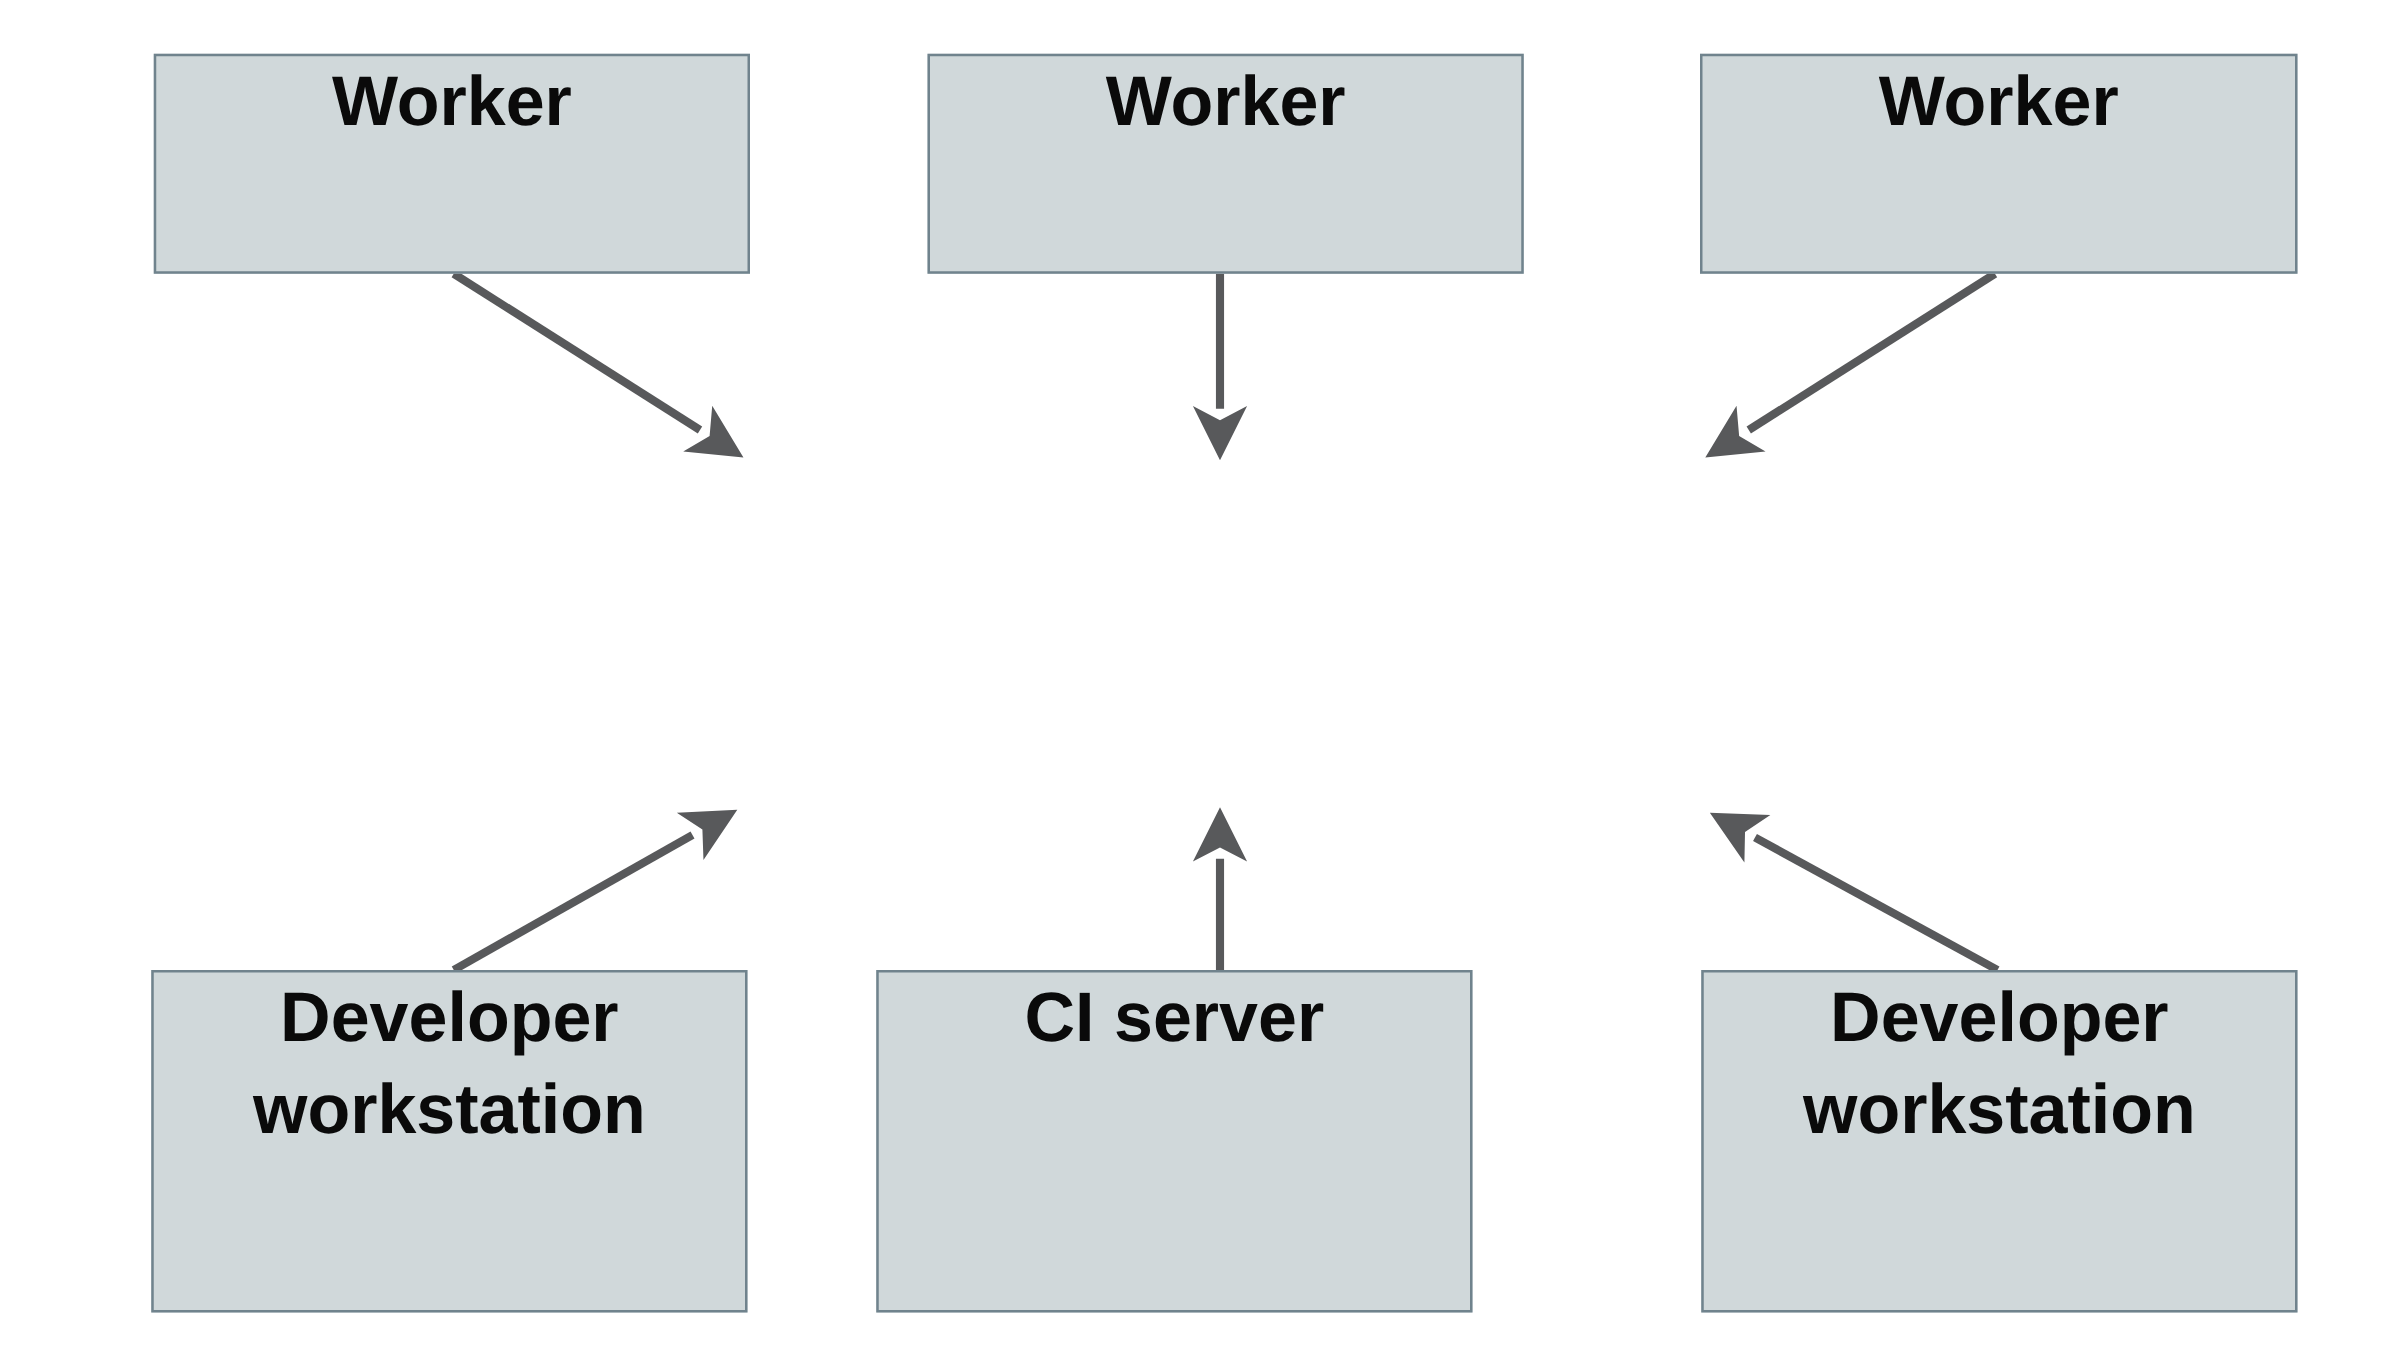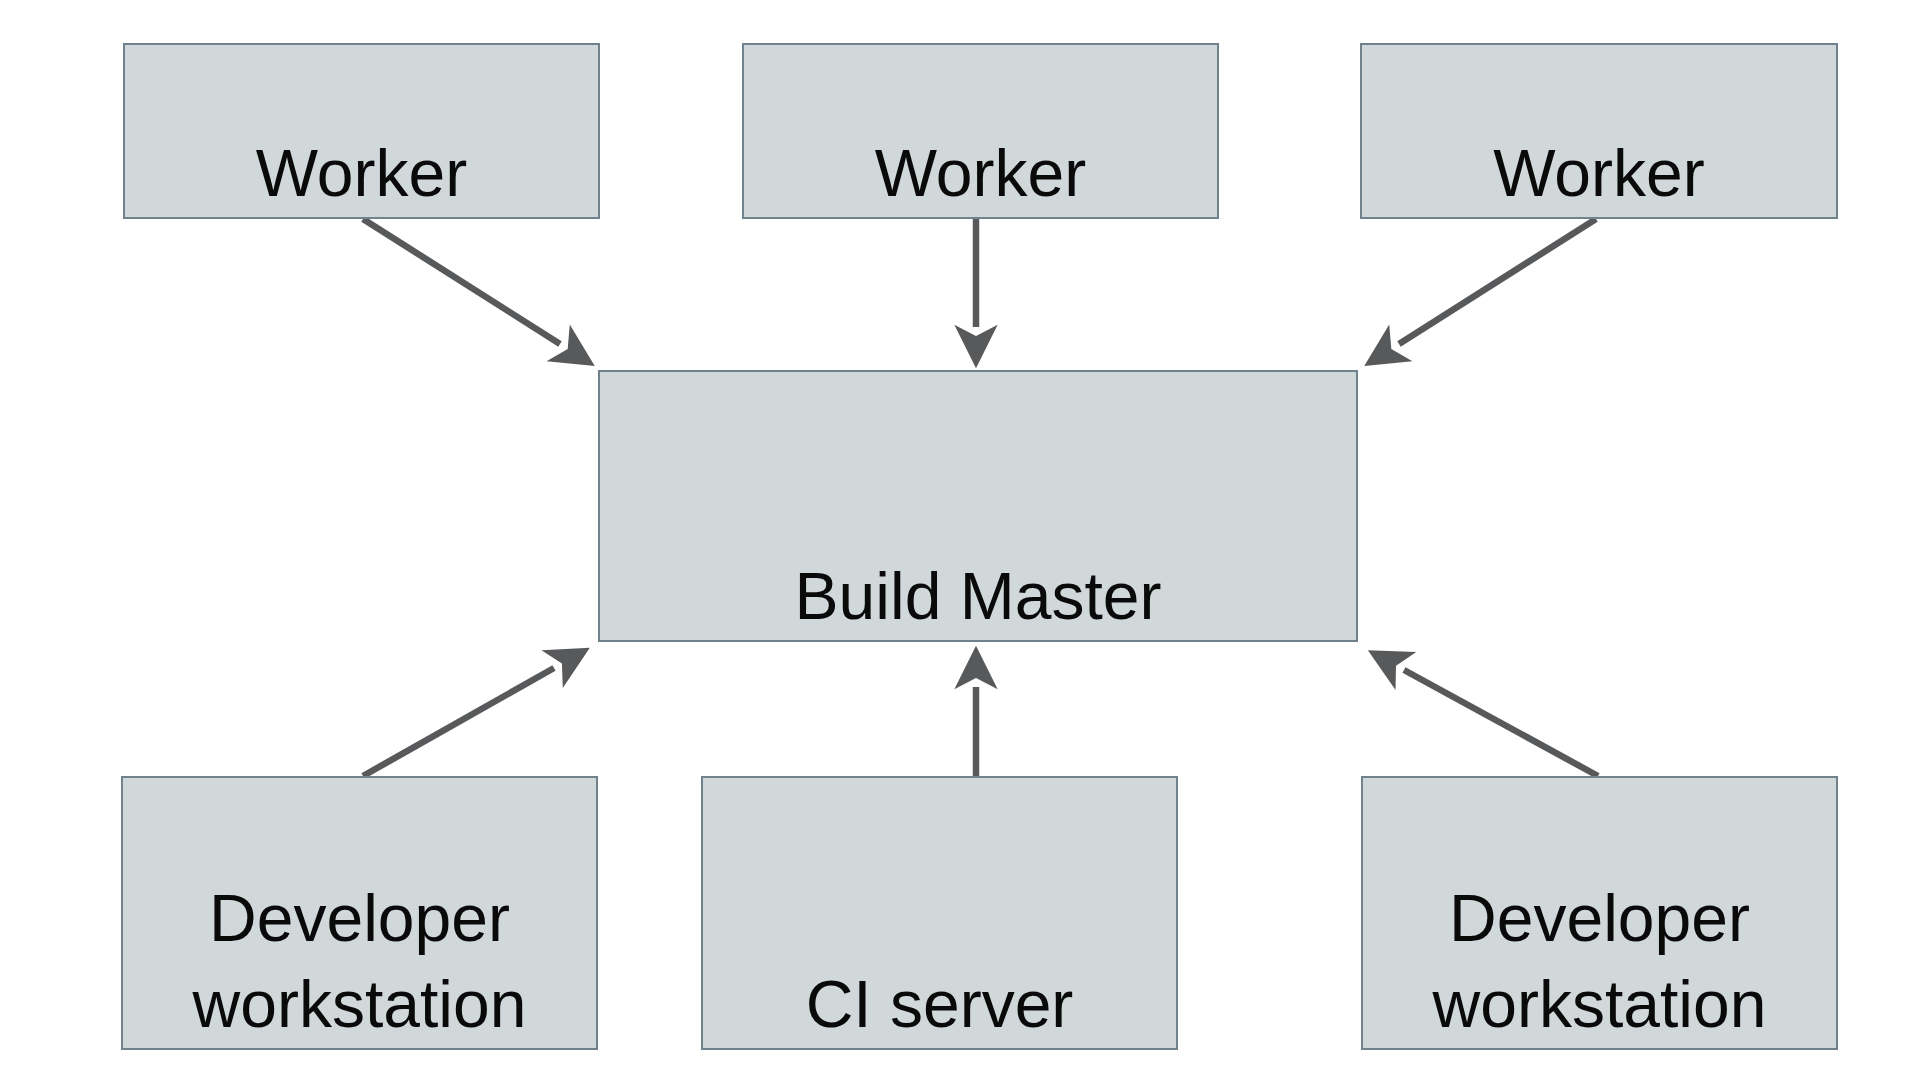--- a/index.html
+++ b/index.html
@@ -30,26 +30,27 @@
     stroke: var(--arrow);
     stroke-width: 6.5;
   }
   .arrows .head { fill: var(--arrow); }
   .node {
     position: absolute;
     z-index: 2;
     background: var(--node-fill);
     border: 2px solid var(--node-border);
     display: flex;
-    align-items: flex-end;
+    align-items: flex-start;
     justify-content: center;
     text-align: center;
     color: var(--text);
-    font-size: 66px;
+    font-size: 56px;
     line-height: 1.3;
+    font-weight: bold;
   }
   #n-worker1 { left: 123px; top: 43px;  width: 477px; height: 176px; }
   #n-worker2 { left: 742px; top: 43px;  width: 477px; height: 176px; }
   #n-worker3 { left: 1360px; top: 43px; width: 478px; height: 176px; }
   #n-bm      { left: 598px; top: 370px; width: 760px; height: 272px; }
   #n-dev-l   { left: 121px; top: 776px; width: 477px; height: 274px; }
   #n-ci      { left: 701px; top: 776px; width: 477px; height: 274px; }
   #n-dev-r   { left: 1361px; top: 776px; width: 477px; height: 274px; }
 </style>
 </head>
@@ -74,23 +75,20 @@
   <div class="node" id="n-worker1">
     <span>Worker</span>
   </div>
   <div class="node" id="n-worker2">
     <span>Worker</span>
   </div>
   <div class="node" id="n-worker3">
     <span>Worker</span>
   </div>
 
-  <div class="node" id="n-bm">
-    <span>Build Master</span>
-  </div>
 
   <div class="node" id="n-dev-l">
     <span>Developer workstation</span>
   </div>
   <div class="node" id="n-ci">
     <span>CI server</span>
   </div>
   <div class="node" id="n-dev-r">
     <span>Developer workstation</span>
   </div>

